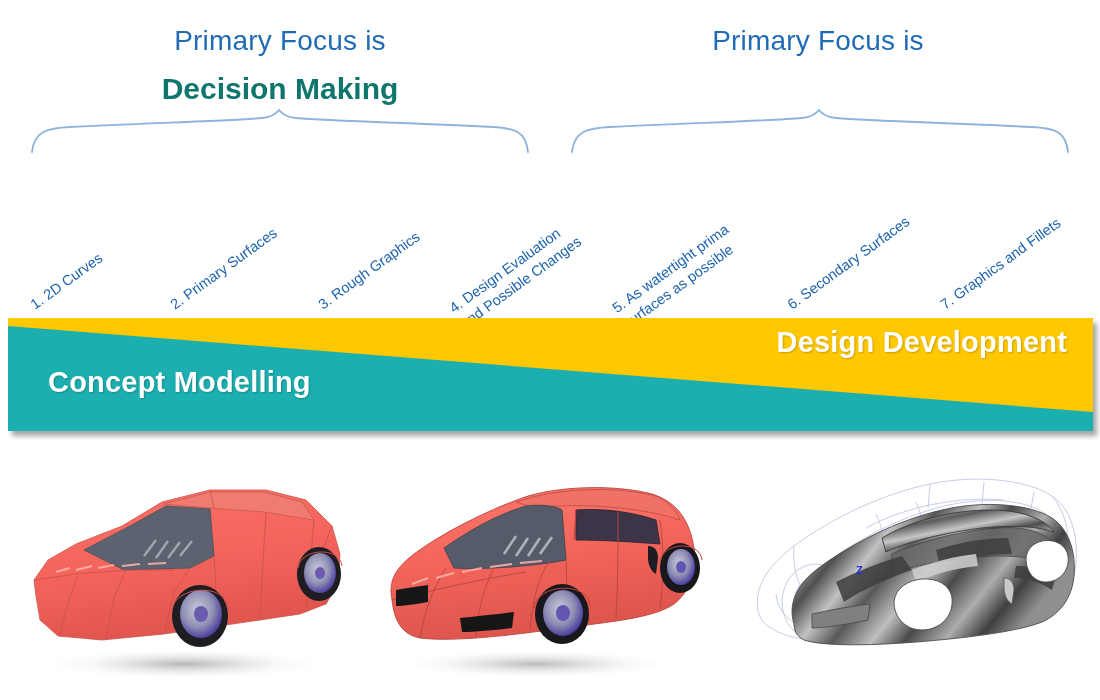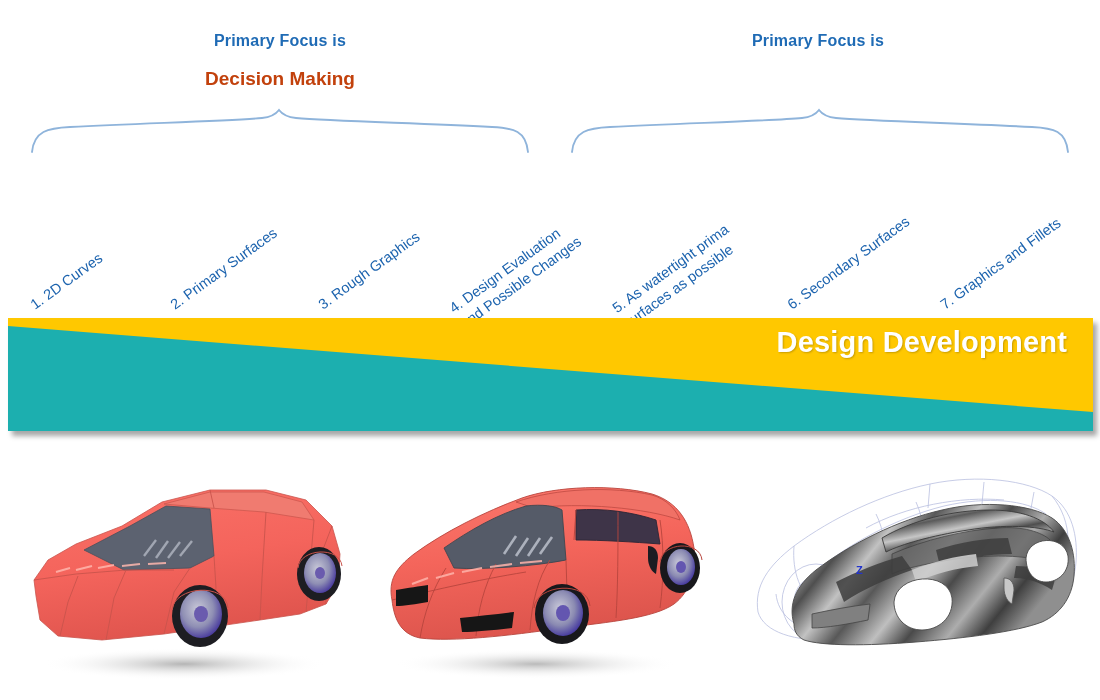--- a/index.html
+++ b/index.html
@@ -20,33 +20,33 @@
   }
 
   
   .phase-header {
     position: absolute;
     text-align: center;
     color: #1F5FA9;
     user-select: none;
   }
   .phase-header .small {
-    font-size: 16px;
-    font-weight: 700;
+    font-size: 28px;
+    font-weight: 400;
     color: #1F6BB5;
     letter-spacing: 0.2px;
     line-height: 26px;
     white-space: nowrap;
   }
   .phase-header .big {
-    font-size: 19px;
+    font-size: 30px;
     font-weight: bold;
-    color: #c2410c;
+    color: #0f766e;
     line-height: 34px;
-    margin-top: 8px;
+    margin-top: 18px;
     white-space: nowrap;
   }
   #phase-left  { left: 95px;  top: 28px; width: 370px; }
   #phase-right { left: 633px; top: 28px; width: 370px; }
 
   
   #braces {
     position: absolute;
     left: 0; top: 0;
     width: 1100px; height: 700px;
@@ -156,20 +156,21 @@
   <div class="step-label" style="left:948px; top:295px;">
     <span class="l1">7. Graphics and Fillets</span>
   </div>
 
   <div id="banner">
     <svg viewBox="0 0 1085 113" preserveAspectRatio="none">
       <rect x="0" y="0" width="1085" height="113" fill="#FFC800"></rect>
       <polygon points="0,8 0,113 1085,113 1085,94" fill="#1CAFAF"></polygon>
     </svg>
 
+    <div class="banner-text" id="banner-label-left">Concept Modelling</div>
 
     <div class="banner-text" id="banner-label-right">Design Development</div>
   </div>
 
   <div class="car" id="car-1">
     <svg width="340" height="220" viewBox="0 0 340 220">
       <defs>
         <linearGradient id="body1" x1="0" y1="0" x2="0.3" y2="1">
           <stop offset="0%" stop-color="#FA7268"></stop>
           <stop offset="55%" stop-color="#F4645C"></stop>

